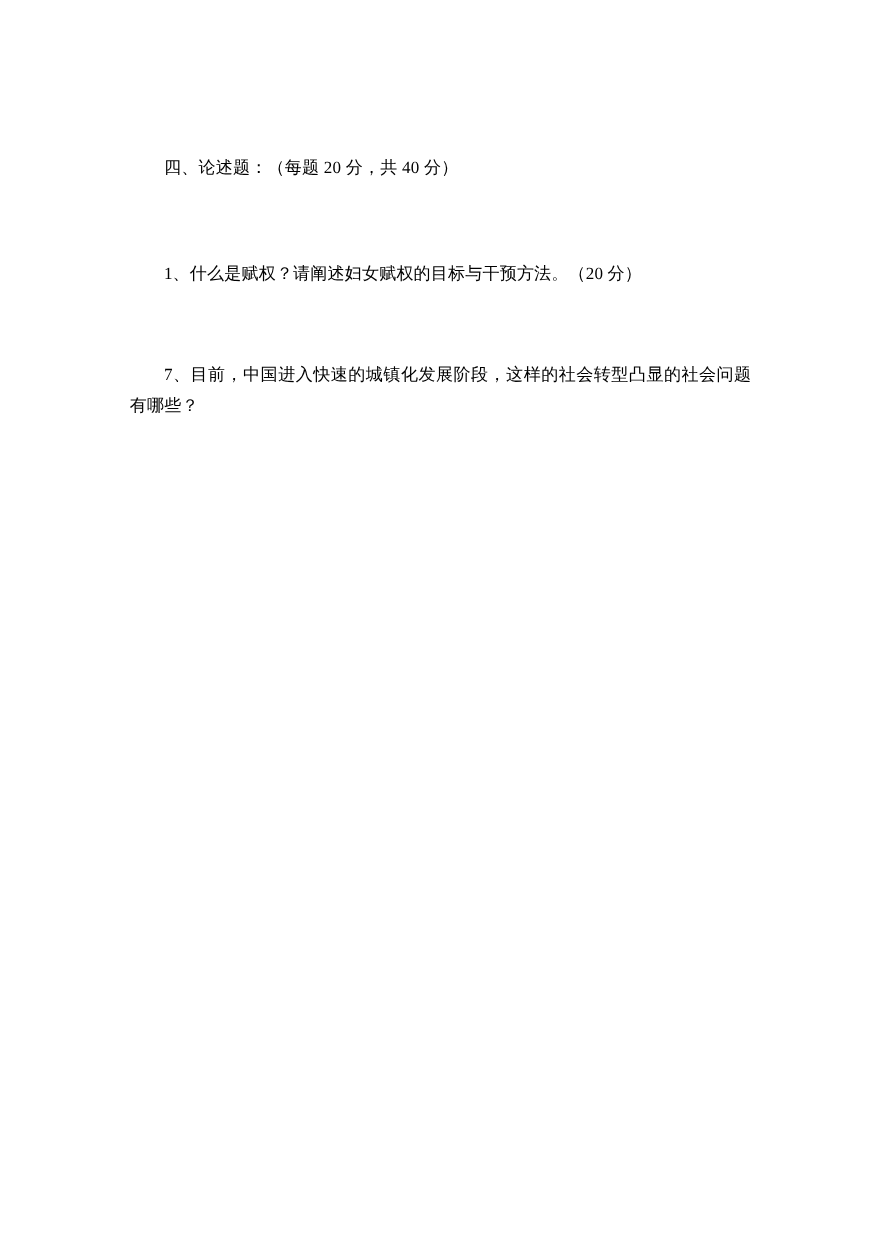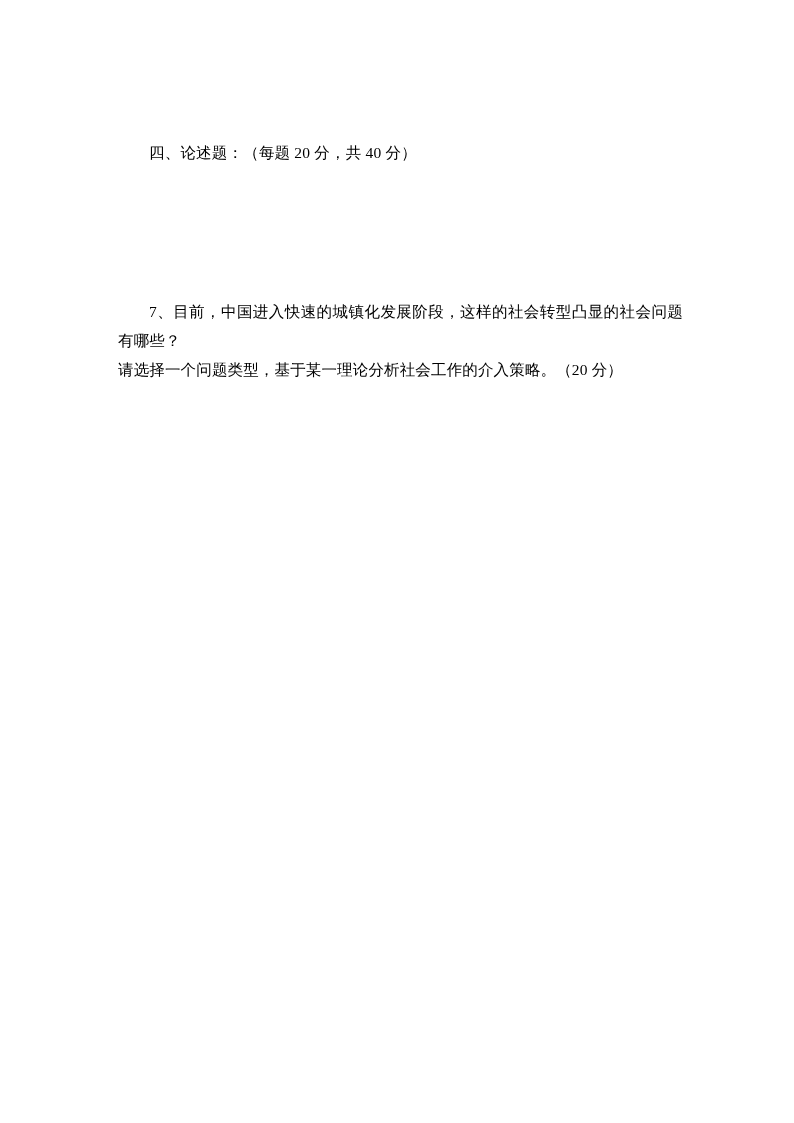--- a/index.html
+++ b/index.html
@@ -56,22 +56,24 @@
 </head>
 <body>
 
 <div class="page">
   <div class="content">
 
     <p class="section-title">四、论述题：（每题 20 分，共 40 分）</p>
 
     <div class="spacer-1"></div>
 
+    <p class="question">
+      <span class="indent">1、什么是赋权？请阐述妇女赋权的目标与干预方法。（20 分）</span>
+    </p>
 
     <div class="spacer-2"></div>
 
     <p class="question">
       <span class="indent">7、目前，中国进入快速的城镇化发展阶段，这样的社会转型凸显的社会问题有哪些？</span>
-      <span class="q-line">请选择一个问题类型，基于某一理论分析社会工作的介入策略。（20 分）</span>
     </p>
 
   </div>
 </div>
 
 </body></html>

